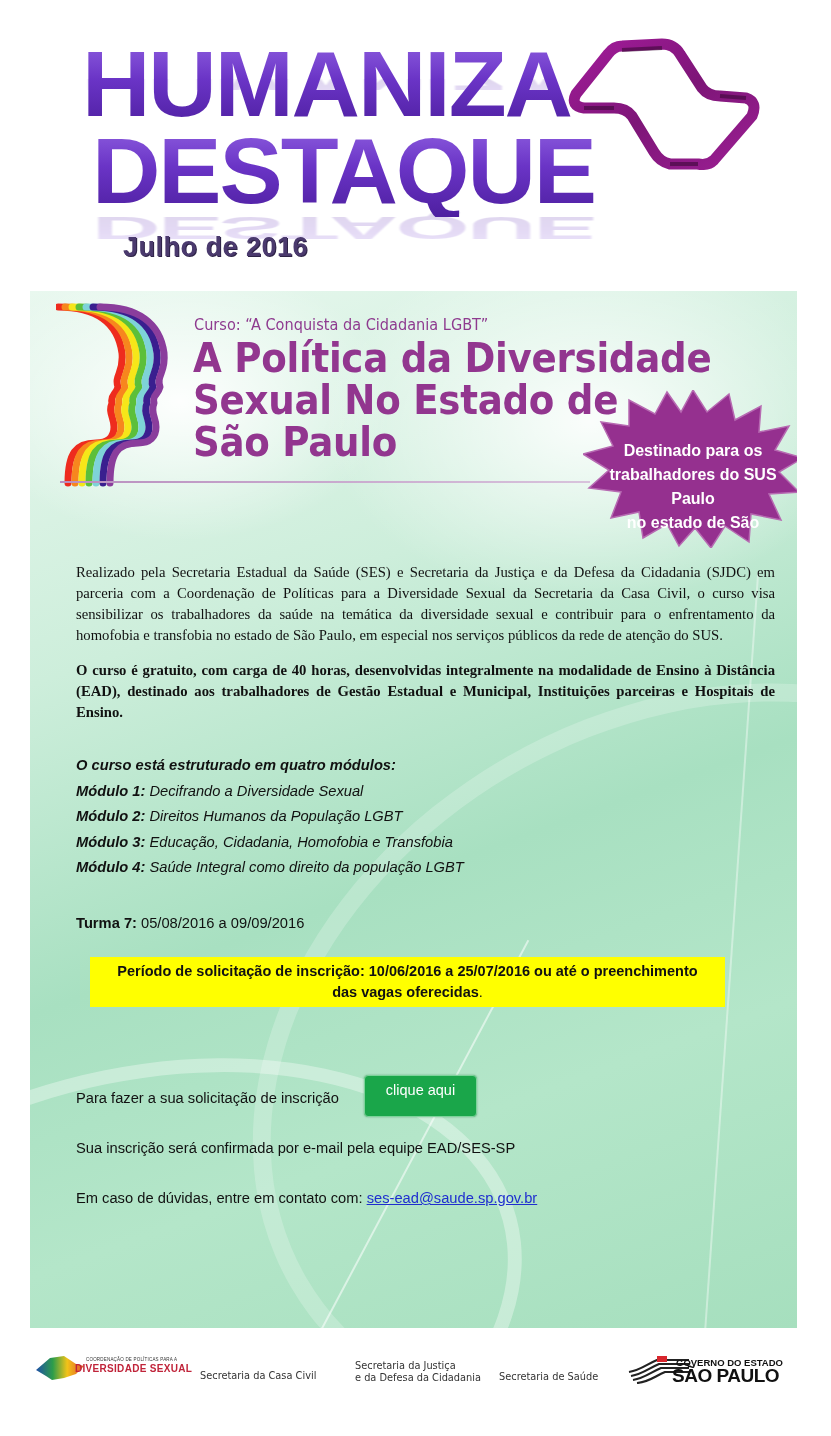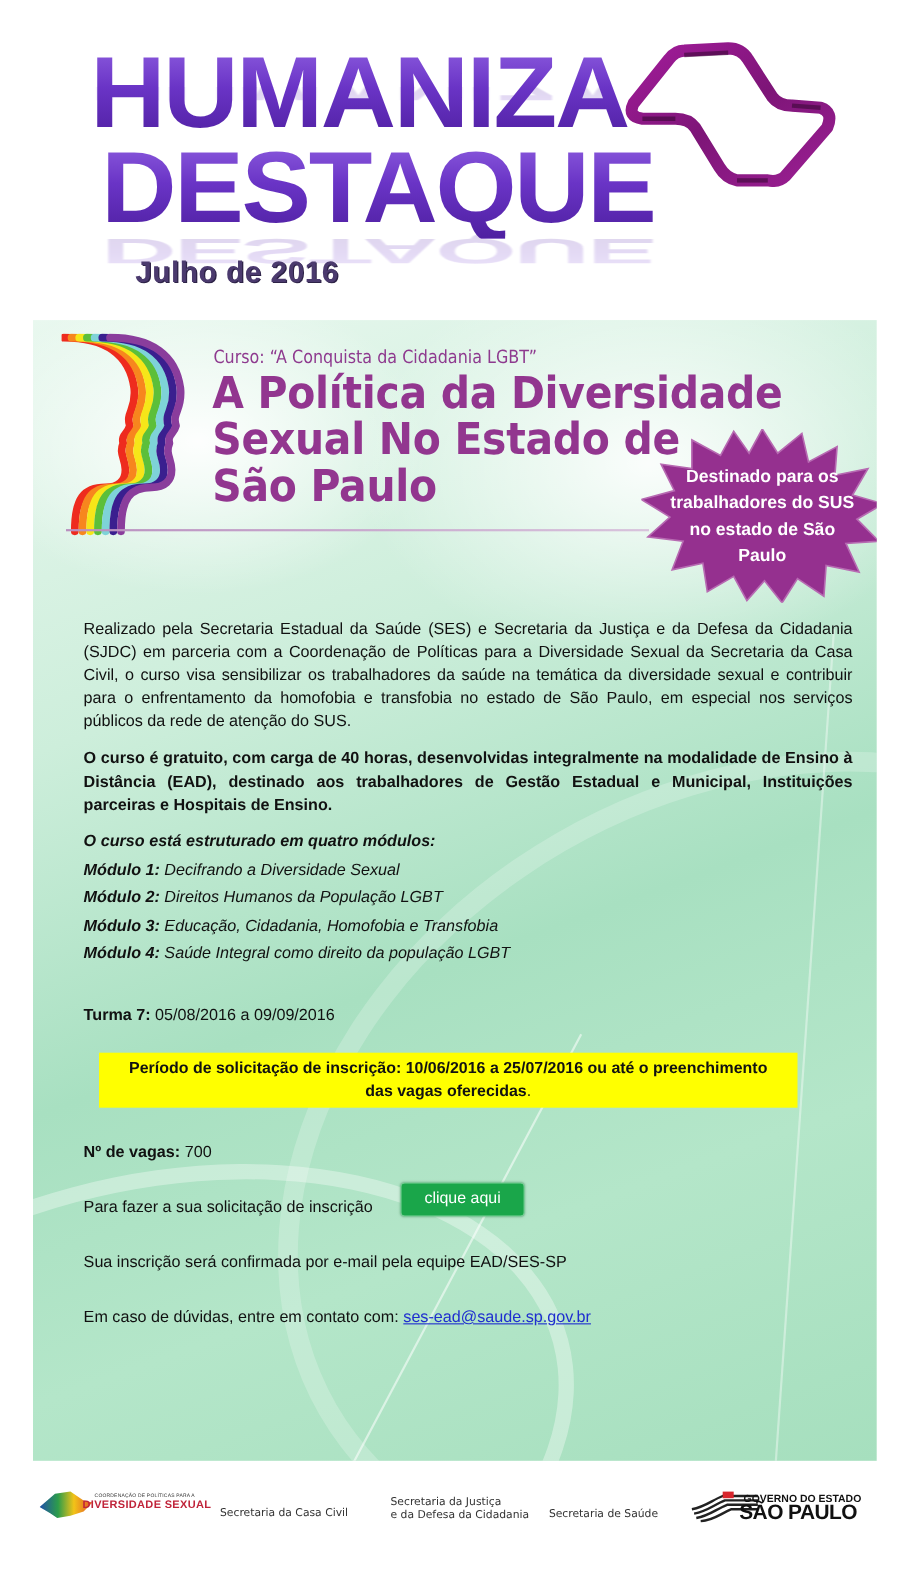--- a/index.html
+++ b/index.html
@@ -48,44 +48,44 @@
     font-family: "DejaVu Sans", sans-serif; transform: scaleX(0.88); transform-origin: left;
   }
   .course-title {
     position: absolute; left: 163px; top: 46px; font-size: 40px; line-height: 42px; font-weight: 700;
     color: #92368f; font-family: "DejaVu Sans", sans-serif; transform: scaleX(0.93); transform-origin: left;
     letter-spacing: -0.3px;
   }
   .header-rule { position: absolute; left: 30px; top: 190px; width: 530px; height: 2px; background: linear-gradient(90deg, #b98fbf, #d8c3dc); }
   .starburst { position: absolute; left: 553px; top: 99px; width: 220px; height: 158px; }
   .starburst-text {
-    position: absolute; left: 553px; top: 131px; width: 220px; text-align: center;
+    position: absolute; left: 553px; top: 148px; width: 220px; text-align: center;
     color: #ffffff; font-weight: 700; font-size: 16px; line-height: 24px;
   }
 
   
   .body-text {
     position: absolute; left: 46px; width: 699px; font-size: 14.7px; line-height: 21px;
     color: #111;
   }
-  .justify { text-align: justify; text-align-last: left; }
+  .justify { text-align: justify; text-align-last: left; font-family: Liberation Serif, serif; }
   .p1 { top: 271px; }
-  .p2 { top: 389px; font-weight: 700; }
+  .p2 { top: 369px; font-weight: 700; }
   .modules { top: 462px; line-height: 25.5px; font-style: italic; }
   .modules .lbl { font-weight: 700; }
   .turma { top: 622px; }
   .highlight {
     position: absolute; left: 60px; top: 666px; width: 635px; height: 50px; background: #ffff00;
     text-align: center; font-size: 14.5px; line-height: 21px; font-weight: 700; padding-top: 4px;
   }
   .highlight .tail { font-weight: 400; }
   .vagas { top: 747px; }
   .inscricao { top: 797px; }
   .cta-button {
-    position: absolute; left: 334px; top: 784px; width: 113px; height: 31px;
+    position: absolute; left: 334px; top: 784px; width: 113px; height: 42px;
     background: #1aa64a; color: #fff; border-radius: 4px; text-align: center;
     font-size: 14.5px; line-height: 29px; border: 1px solid #7cd39a;
     box-shadow: 0 0 2px rgba(0,90,30,0.4); cursor: pointer;
   }
   .confirm { top: 847px; }
   .contato { top: 897px; }
   .contato a { color: #1f2ecf; text-decoration: underline; }
 
   
   .footer { position: absolute; left: 0; top: 1340px; width: 831px; height: 70px; }
@@ -152,43 +152,42 @@
     <div>São Paulo</div>
   </div>
   <div class="header-rule"></div>
 
   <svg class="starburst" viewBox="0 0 220 158">
     <polygon fill="#95308f" stroke="#b76ab2" stroke-width="1.5" points="110,0 124,22 146,4 152,30 178,16 176,42 206,36 192,60 220,68 196,82 216,102 186,104 198,130 168,124 166,152 142,136 128,158 112,138 96,156 84,134 60,148 56,122 28,128 38,102 6,98 26,80 0,64 30,56 18,32 46,36 46,10 72,24 84,2 98,22"></polygon>
   </svg>
   <div class="starburst-text">
     <div>Destinado para os</div>
     <div>trabalhadores do SUS</div>
+    <div>Paulo</div>
     <div>no estado de São</div>
-    <div>Paulo</div>
   </div>
 
   <p class="body-text justify p1">Realizado pela Secretaria Estadual da Saúde (SES) e Secretaria da Justiça e da Defesa da Cidadania (SJDC) em parceria com a Coordenação de Políticas para a Diversidade Sexual da Secretaria da Casa Civil, o curso visa sensibilizar os trabalhadores da saúde na temática da diversidade sexual e contribuir para o enfrentamento da homofobia e transfobia no estado de São Paulo, em especial nos serviços públicos da rede de atenção do SUS.</p>
   <p class="body-text justify p2">O curso é gratuito, com carga de 40 horas, desenvolvidas integralmente na modalidade de Ensino à Distância (EAD), destinado aos trabalhadores de Gestão Estadual e Municipal,  Instituições parceiras e Hospitais de Ensino.</p>
 
   <div class="body-text modules">
     <div style="font-weight:700">O curso está estruturado em quatro módulos:</div>
     <div><span class="lbl">Módulo 1:</span><span> Decifrando a Diversidade Sexual</span></div>
     <div><span class="lbl">Módulo 2:</span><span> Direitos Humanos da População LGBT</span></div>
     <div><span class="lbl">Módulo 3:</span><span> Educação, Cidadania, Homofobia e Transfobia</span></div>
     <div><span class="lbl">Módulo 4:</span><span> Saúde Integral como direito da população LGBT</span></div>
   </div>
 
   <div class="body-text turma"><b>Turma 7:</b><span> 05/08/2016 a 09/09/2016</span></div>
 
   <div class="highlight">
     <div>Período de solicitação de inscrição: 10/06/2016 a 25/07/2016 ou até o preenchimento</div>
     <div><span>das vagas oferecidas</span><span class="tail">.</span></div>
   </div>
 
-  <div class="body-text vagas"><b>Nº de vagas:</b><span> 700</span></div>
 
   <div class="body-text inscricao">Para fazer a sua solicitação de inscrição</div>
   <div class="cta-button">clique aqui</div>
 
   <div class="body-text confirm">Sua inscrição será confirmada por e-mail pela equipe EAD/SES-SP</div>
 
   <div class="body-text contato"><span>Em caso de dúvidas, entre em contato com: </span><a>ses-ead@saude.sp.gov.br</a></div>
 </section>
 
 <footer class="footer">

